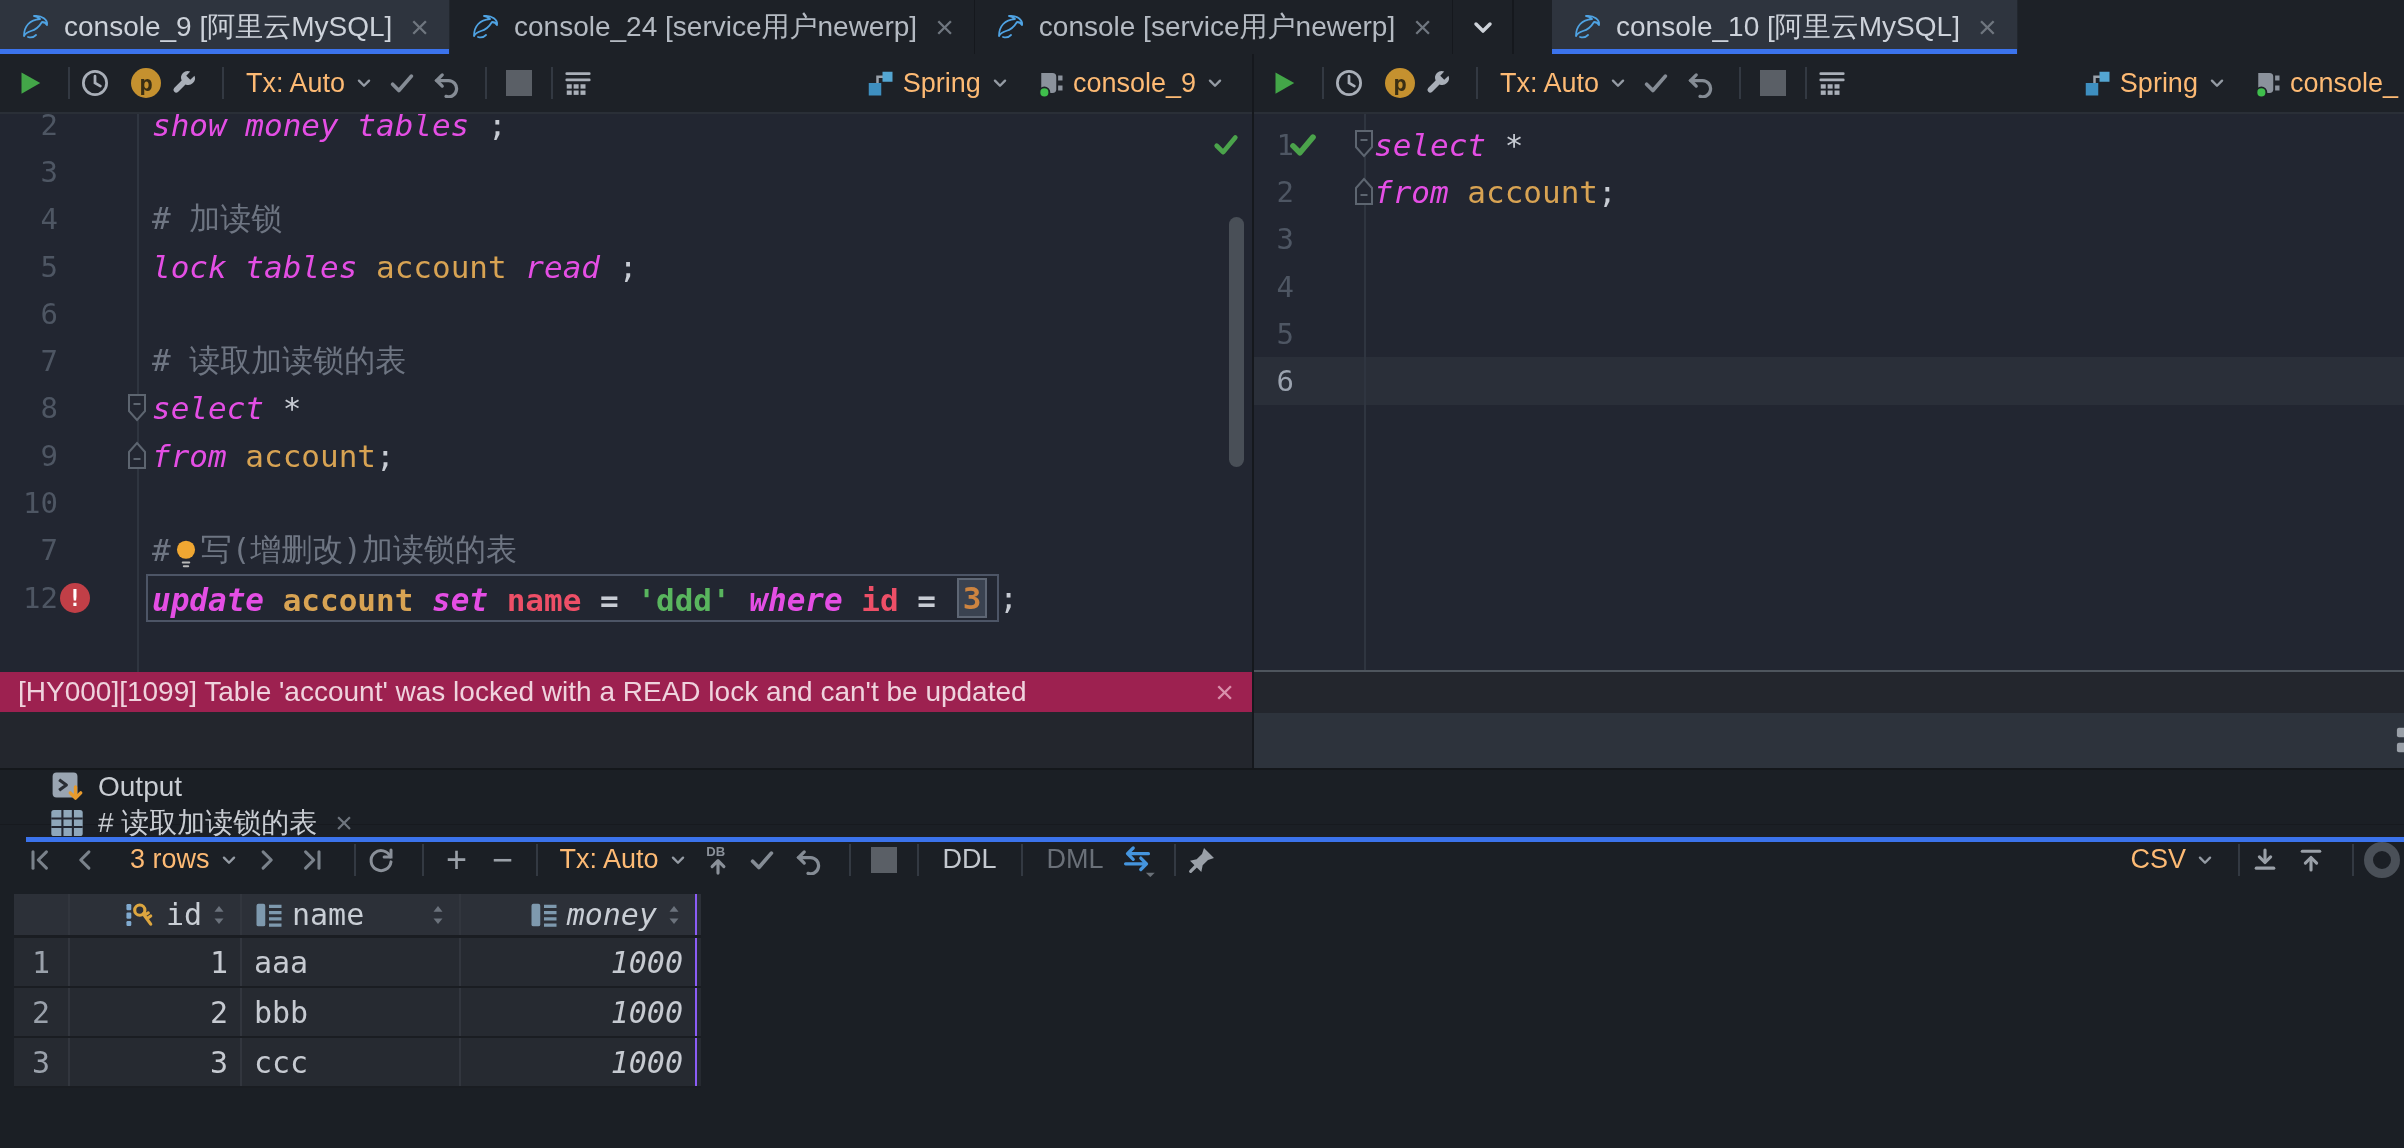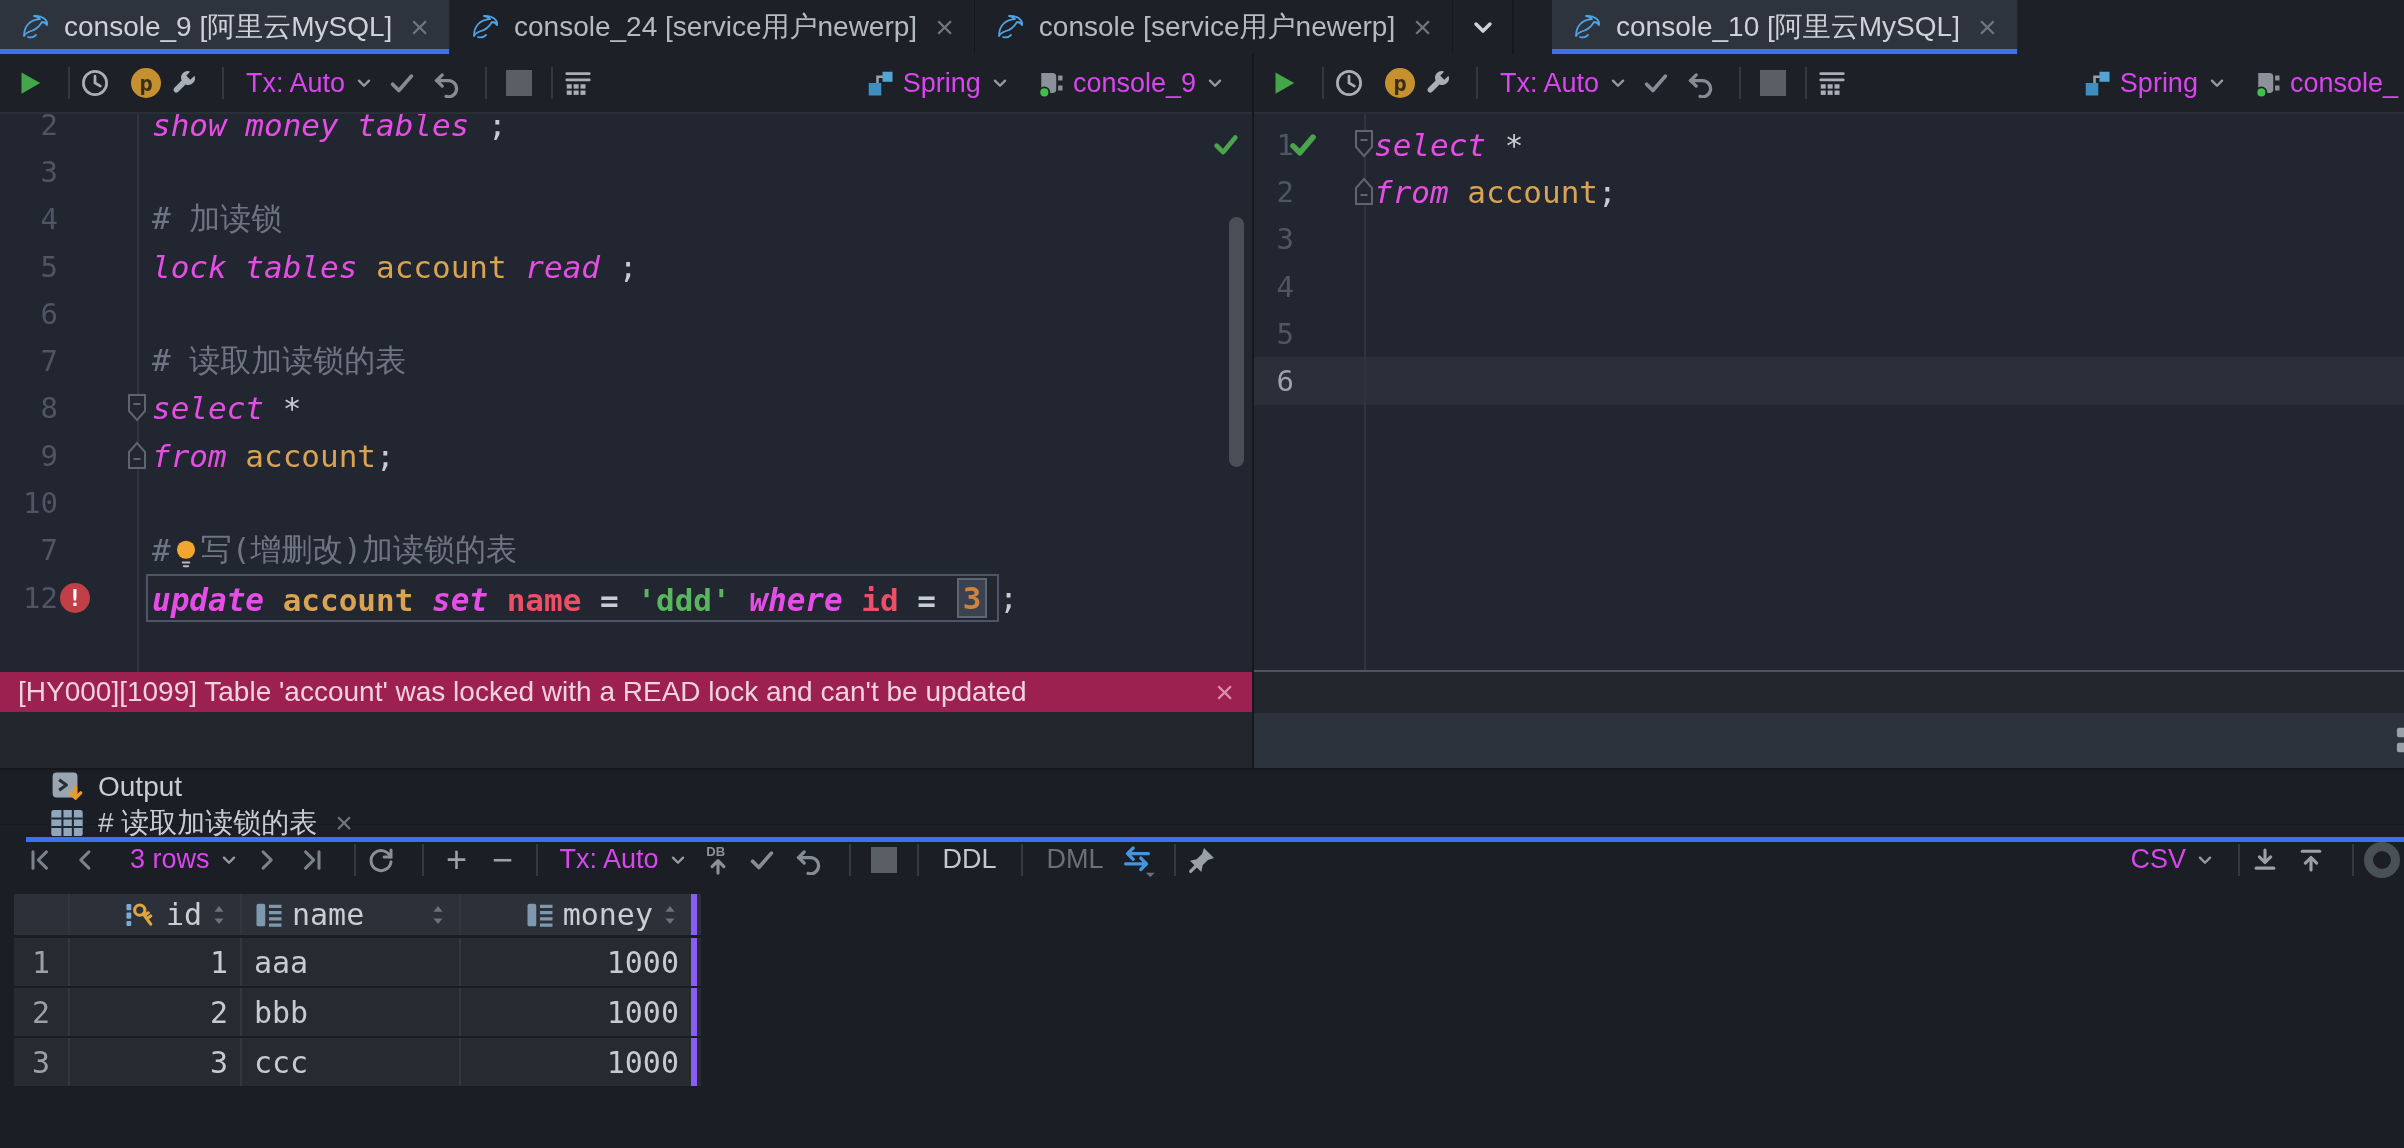--- a/index.html
+++ b/index.html
@@ -17,21 +17,21 @@
   .tab .close{color:#6F767F;font-size:32px;margin-left:6px;line-height:1;}
   .tab-overflow{display:flex;align-items:center;padding:0 16px;}
   
   .main{display:flex;}
   .left-col{width:1254px;border-right:2px solid #15181d;}
   .right-col{flex:1;display:flex;flex-direction:column;overflow:hidden;}
   .toolbar{height:60px;display:flex;align-items:center;background:#1D2127;
            border-bottom:2px solid #2A2F37;padding:0 14px;}
   .tb-btn{display:flex;align-items:center;justify-content:center;min-width:44px;height:46px;}
   .tb-sep{width:2px;height:32px;background:#333942;margin:0 10px;}
-  .tb-text{font-size:27px;color:#d946ef;display:flex;align-items:center;gap:8px;margin:0 12px;white-space:nowrap;}
+  .tb-text{font-size:27px;color:#fdba74;display:flex;align-items:center;gap:8px;margin:0 12px;white-space:nowrap;}
   .spacer{flex:1;}
   .circle-p{width:30px;height:30px;border-radius:50%;background:#C5912F;color:#3A2F14;font-size:22px;
             font-weight:bold;display:flex;align-items:center;justify-content:center;font-family:"DejaVu Sans Mono",monospace;}
   .stop-sq{width:26px;height:26px;background:#5A5F66;}
   .ic{display:inline-flex;align-items:center;justify-content:flex-start;}
   .editor{position:relative;background:#222631;overflow:hidden;}
   .editor-left{width:100%;height:558px;}
   .editor-right{width:100%;height:556px;}
   .editor::after{content:"";position:absolute;top:0;bottom:0;width:2px;background:#2F3540;z-index:3;}
   .editor-left::after{left:137px;}
@@ -86,21 +86,21 @@
   .cut-circle{width:36px;height:36px;border-radius:50%;border:9px solid #4A5058;margin-right:-22px;flex:none;}
   
   .grid{margin-left:14px;width:687px;font-family:"DejaVu Sans Mono",monospace;font-size:30px;}
   .grid-header{display:flex;height:44px;background:#2C3038;color:#C9CED5;border-bottom:3px solid #1A1D22;}
   .gh-cell,.g-cell{display:flex;align-items:center;padding:0 12px;border-left:2px solid #32363E;}
   .gh-cell:first-child,.g-cell:first-child{border-left:none;}
   .grid-row{display:flex;height:50px;background:#262A31;border-bottom:2px solid #1A1D22;color:#C6CAD1;}
   .c-gut{width:54px;justify-content:center;color:#9AA1AB;}
   .c-id{width:172px;}
   .c-name{width:219px;}
-  .c-money{width:238px;border-right:6px solid #8b5cf6;}
+  .c-money{width:238px;border-right:2px solid #8b5cf6;font-style:italic;}
   .al-r{justify-content:flex-end;}
   .al-l{justify-content:flex-start;}
   .gh-cell{gap:8px;}
   .sort-push{margin-left:auto;}
 </style>
 </head>
 <body>
 
 <div class="window">
 

